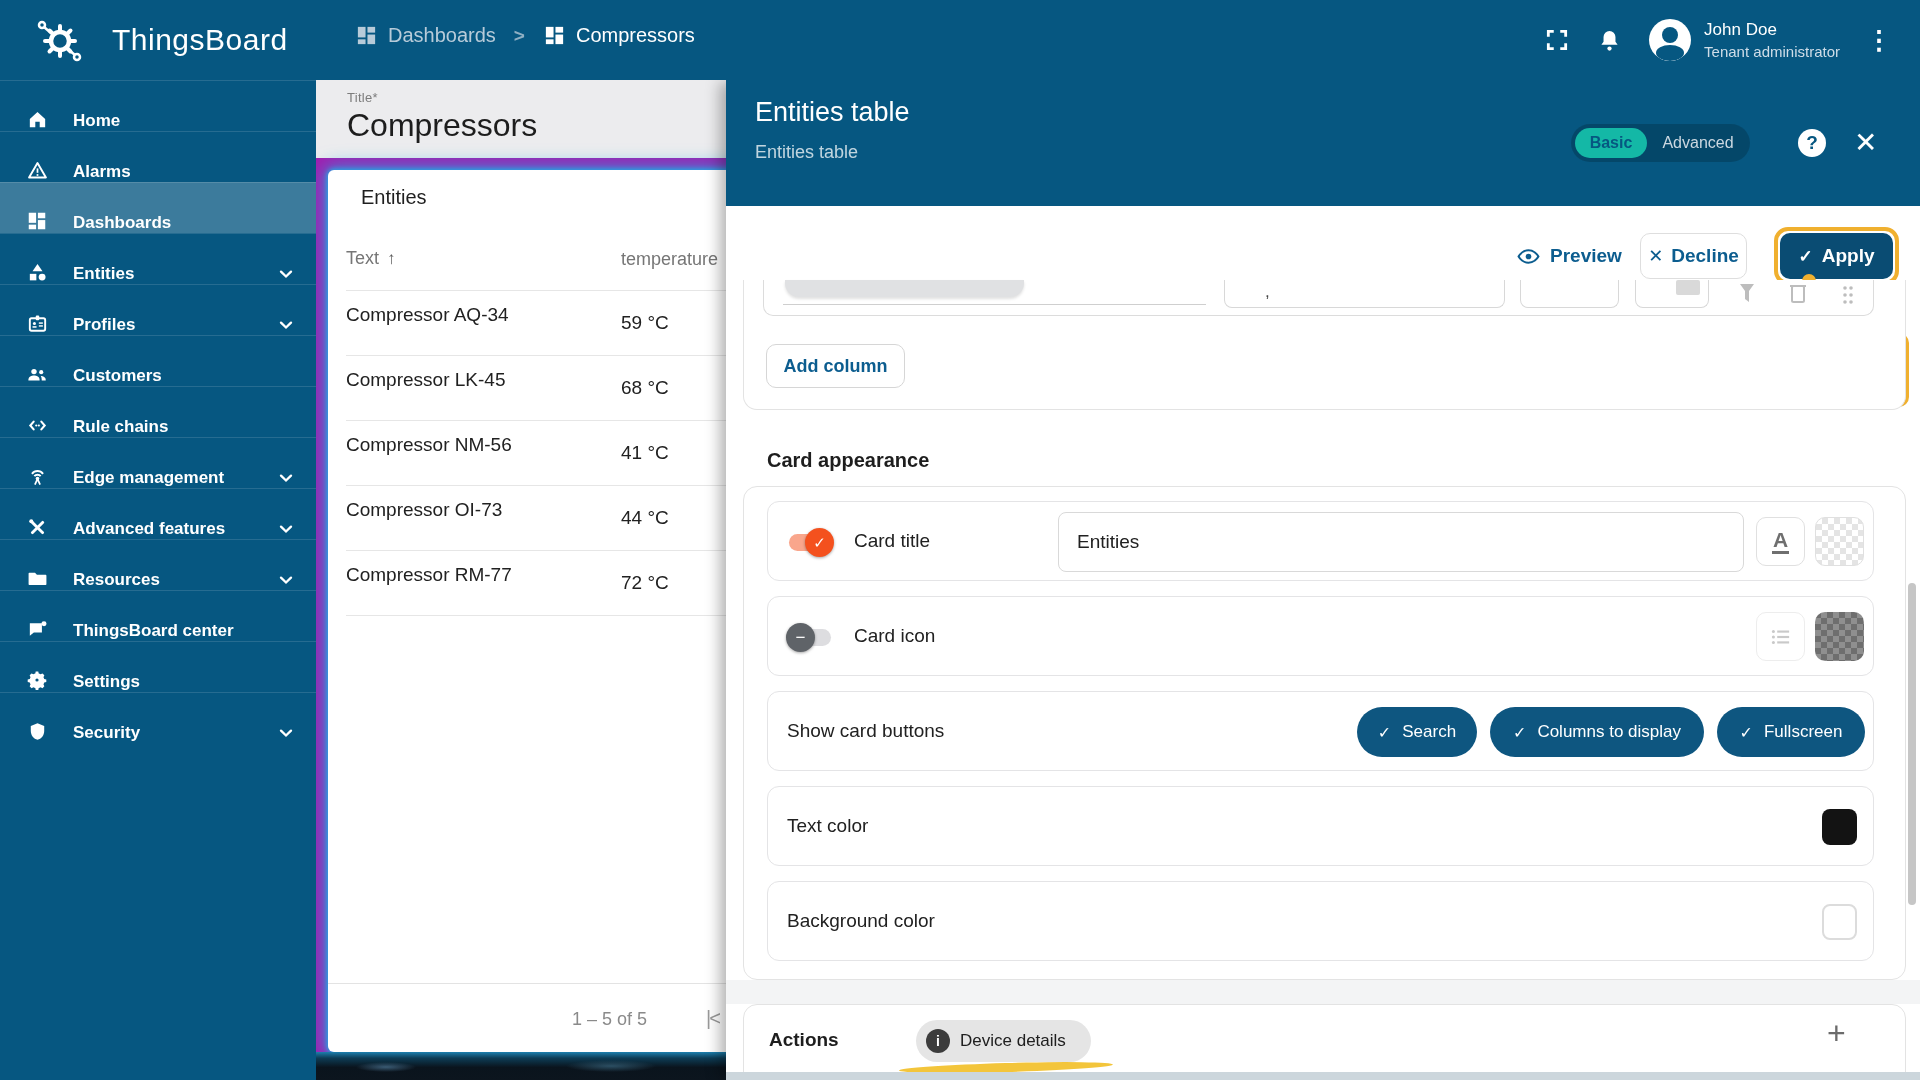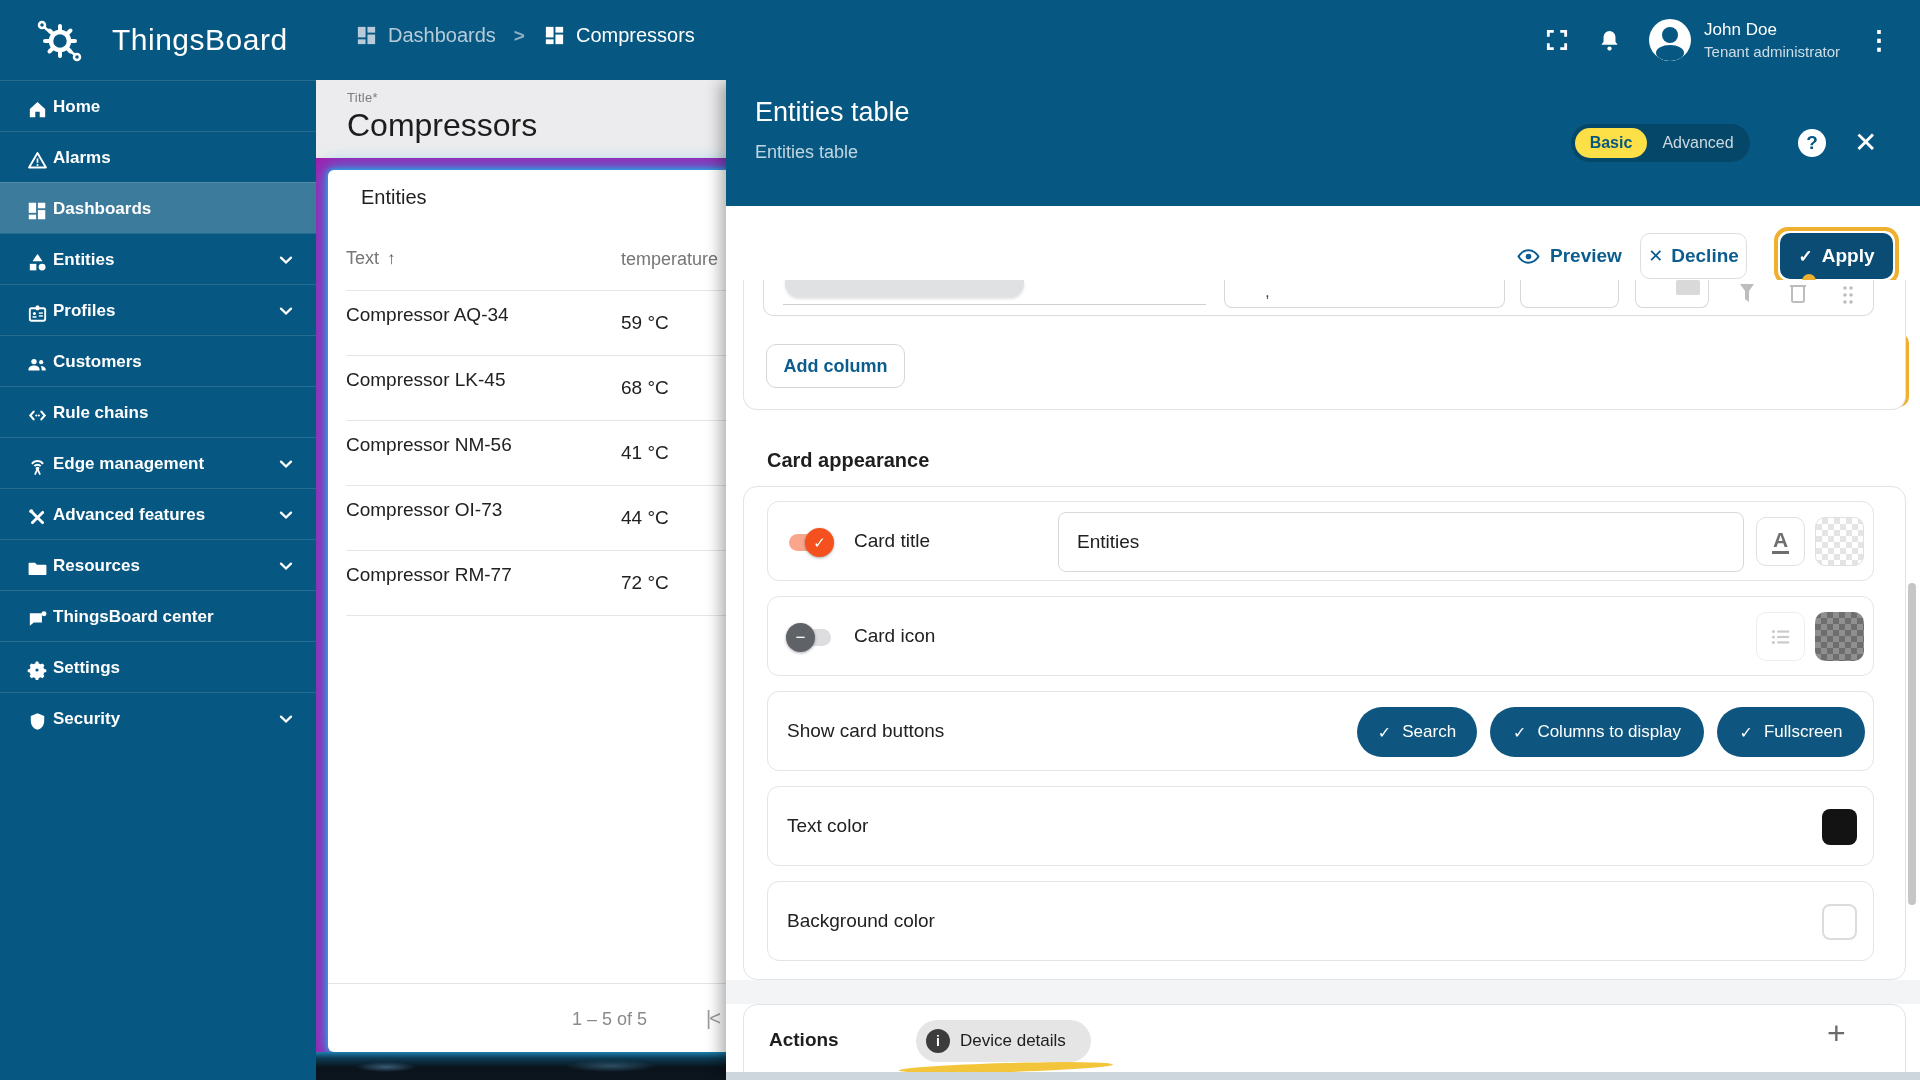--- a/index.html
+++ b/index.html
@@ -19,21 +19,21 @@
   .top-right { display:flex; align-items:center; gap:26px; }
   .avatar { width:42px; height:42px; border-radius:50%; background:#fff; position:relative; overflow:hidden; }
   .avatar .head { position:absolute; left:13px; top:8px; width:16px; height:16px; border-radius:50%; background:#065781; }
   .avatar .body { position:absolute; left:7px; top:26px; width:28px; height:16px; border-radius:50%; background:#065781; }
   .user-name { color:#fff; font-size:17px; }
   .user-role { color:#cfdde8; font-size:15px; margin-top:3px; }
   .kebab { color:#fff; font-size:26px; font-weight:700; line-height:1; }
 
   
   #sidebar { left:0; top:80px; width:316px; bottom:0; background:#065781; z-index:40; }
-  .side-item { position:relative; height:51px; display:flex; align-items:flex-start; gap:4px;
+  .side-item { position:relative; height:51px; display:flex; align-items:flex-end; gap:24px;
     padding:16px 20px 0 25px; border-top:1px solid rgba(255,255,255,.13); cursor:pointer; }
   .side-item.selected { background:rgba(255,255,255,.22); }
   .side-label { color:#fff; font-size:17px; font-weight:600; flex:1; }
   .side-icon { width:24px; height:24px; flex:0 0 24px; display:flex; align-items:center; justify-content:center; }
   .chev { width:20px; height:20px; }
 
   
   #middle { left:316px; top:80px; width:410px; bottom:0; background:#a21caf; overflow:hidden; z-index:30; }
   #titlebox { left:0; top:0; width:410px; height:78px; background:#ececee; padding:10px 0 0 31px; }
   #title-label { font-size:13px; color:#7c7c7c; letter-spacing:.3px; }
@@ -54,21 +54,21 @@
     background:linear-gradient(180deg,#1d7fae 0,#0d3c55 22%,#0a141d 55%,#0c151e 100%); }
   #bg-photo:before { content:""; position:absolute; left:40px; top:10px; width:60px; height:10px; background:radial-gradient(closest-side,#3a5b74,transparent); }
   #bg-photo:after { content:""; position:absolute; left:250px; top:8px; width:90px; height:12px; background:radial-gradient(closest-side,#2c4f63,transparent); }
 
   
   #rpanel { left:726px; top:80px; right:0; bottom:0; z-index:45; box-shadow:-8px 0 14px -2px rgba(0,0,0,.3);padding-left:24px; }
   #rhead { left:0; top:0; right:0; height:126px; background:#065781; }
   #panel-title { left:29px; top:17px; color:#fff; font-size:27px; }
   #panel-subtitle { left:29px; top:62px; color:rgba(255,255,255,.75); font-size:18px; }
   #mode-toggle { left:845px; top:44px; width:179px; height:38px; border-radius:19px; background:rgba(0,0,0,.18); }
-  #mode-basic { position:absolute; left:4px; top:4px; width:72px; height:30px; border-radius:15px; background:#fde047;
+  #mode-basic { position:absolute; left:4px; top:4px; width:72px; height:30px; border-radius:15px; background:#14b8a6;
     color:#065781; font-size:16px; font-weight:600; display:flex; align-items:center; justify-content:center; cursor:pointer; }
   #mode-advanced { position:absolute; left:80px; top:4px; width:94px; height:30px; color:#ccd8e1; font-size:16px;
     display:flex; align-items:center; justify-content:center; cursor:pointer; }
   #help-btn { left:1072px; top:49px; width:28px; height:28px; border-radius:50%; background:#fff; color:#065781;
     font-size:19px; font-weight:700; display:flex; align-items:center; justify-content:center; cursor:pointer; }
   #close-btn { left:1128px; top:46px; color:#fff; font-size:28px; cursor:pointer; }
 
   #rbody { left:0; top:126px; right:0; bottom:0; background:#fff; overflow:hidden; }
   .btn-row-y { top:27px; height:46px; }
   #preview-btn { left:790px; display:flex; align-items:center; gap:9px; color:#0C5D8F; font-size:19px; font-weight:600; cursor:pointer; }

